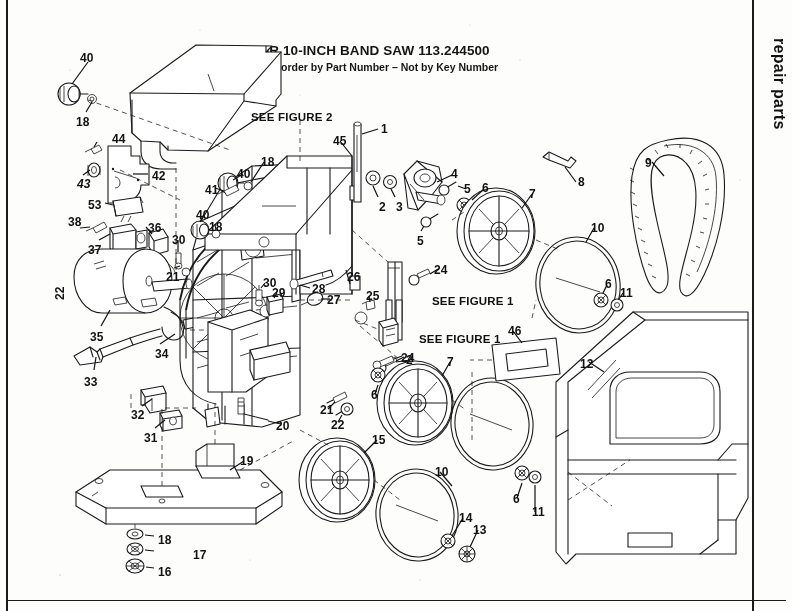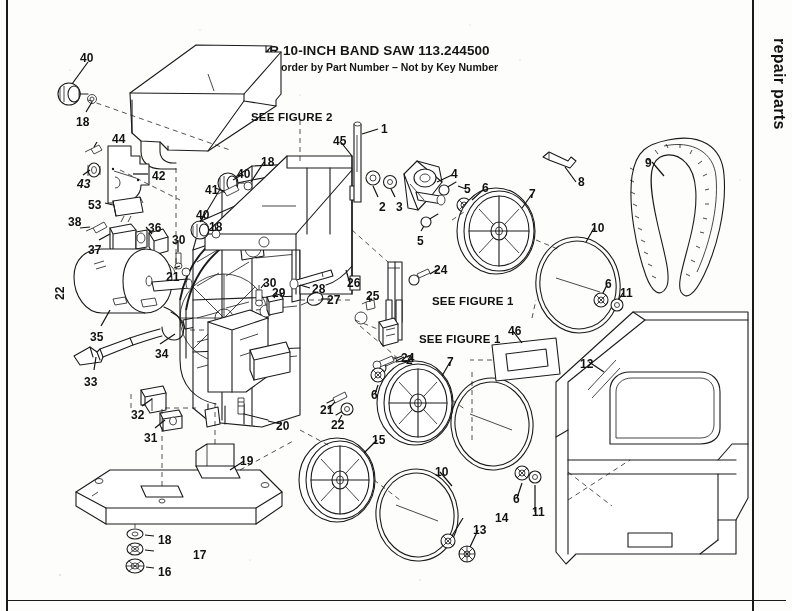--- a/index.html
+++ b/index.html
@@ -687,33 +687,33 @@
       <div class="cn" style="left: 645px; top: 157px;">9</div>
       <div class="cn" style="left: 591px; top: 222px;">10</div>
       <div class="cn" style="left: 605px; top: 278px;">6</div>
       <div class="cn" style="left: 620px; top: 287px;">11</div>
       <div class="cn" style="left: 434px; top: 264px;">24</div>
       <div class="cn" style="left: 401px; top: 352px;">24</div>
       <div class="cn" style="left: 263px; top: 277px;">30</div>
       <div class="cn" style="left: 272px; top: 287px;">29</div>
       <div class="cn" style="left: 312px; top: 283px;">28</div>
       <div class="cn" style="left: 327px; top: 294px;">27</div>
-      <div class="cn" style="left: 347px; top: 277px;">26</div>
+      <div class="cn" style="left: 347px; top: 271px;">26</div>
       <div class="cn" style="left: 366px; top: 290px;">25</div>
       <div class="cn" style="left: 406px; top: 354px;">2</div>
       <div class="cn" style="left: 508px; top: 325px;">46</div>
       <div class="cn" style="left: 580px; top: 358px; text-align: right;">12</div>
       <div class="cn" style="left: 276px; top: 420px;">20</div>
       <div class="cn" style="left: 320px; top: 404px;">21</div>
       <div class="cn" style="left: 331px; top: 419px;">22</div>
       <div class="cn" style="left: 371px; top: 389px;">6</div>
       <div class="cn" style="left: 447px; top: 356px;">7</div>
       <div class="cn" style="left: 372px; top: 434px;">15</div>
       <div class="cn" style="left: 435px; top: 466px;">10</div>
-      <div class="cn" style="left: 459px; top: 512px; padding-left: 36px;">14</div>
+      <div class="cn" style="left: 459px; top: 512px;">14</div>
       <div class="cn" style="left: 473px; top: 524px;">13</div>
       <div class="cn" style="left: 513px; top: 493px;">6</div>
       <div class="cn" style="left: 532px; top: 506px;">11</div>
       <div class="cn" style="left: 240px; top: 455px;">19</div>
       <div class="cn" style="left: 158px; top: 534px;">18</div>
       <div class="cn" style="left: 158px; top: 549px; margin-left: 35px;">17</div>
       <div class="cn" style="left: 158px; top: 566px;">16</div>
     </div>
 
 </div>

